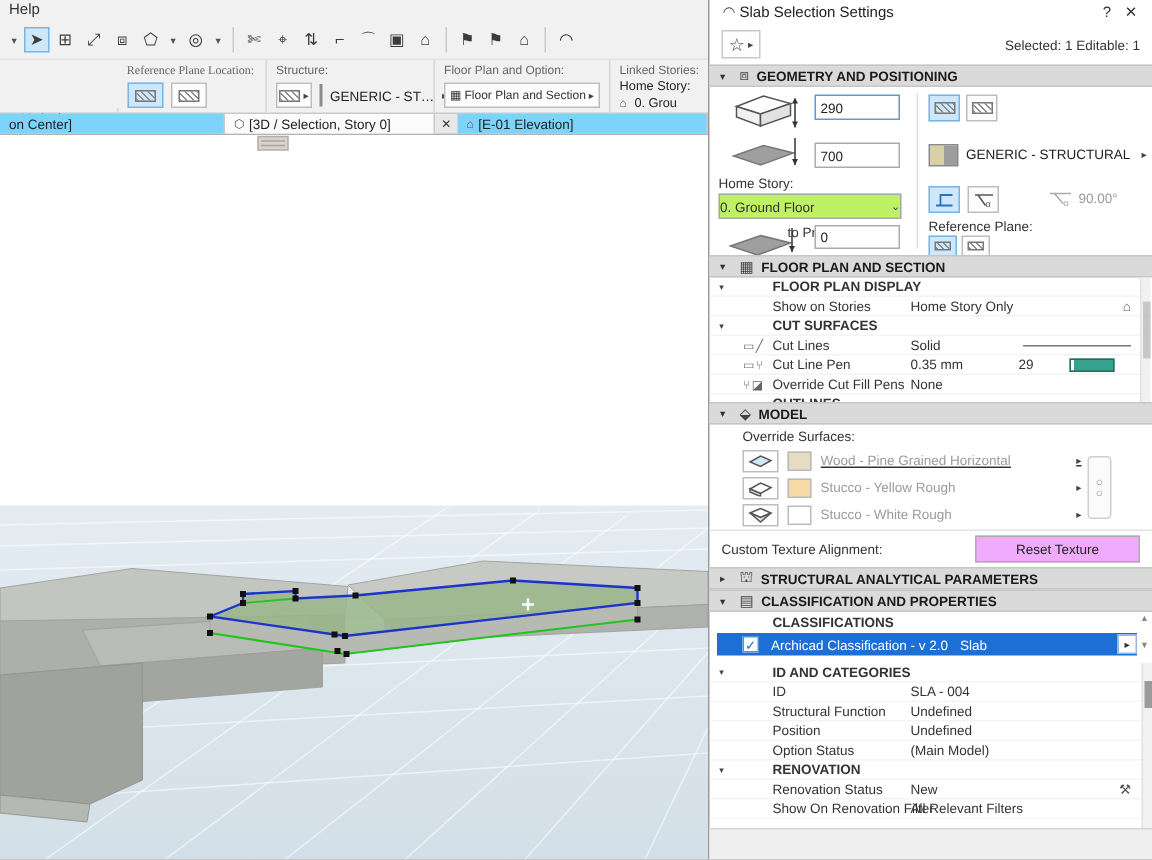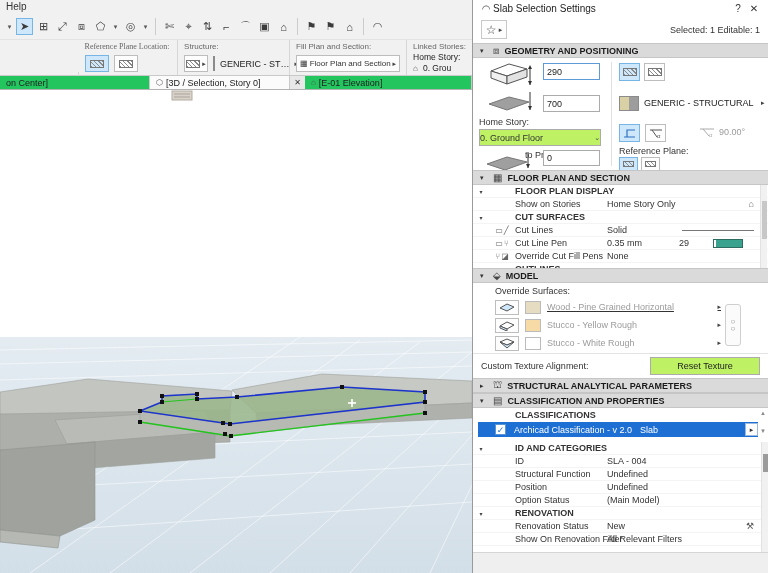--- a/index.html
+++ b/index.html
@@ -28,21 +28,21 @@
          background:repeating-linear-gradient(45deg,#8a8a8a 0 1px,transparent 1px 3px);}
   .swatch2{display:inline-block;width:20px;height:15px;border:1px solid #8b8b8b;
            background:linear-gradient(to right,#d9d0a6 0 50%,#9d9d9d 50% 100%);}
   .arr{font-size:7px;color:#444;}
   .iblabel{white-space:nowrap;}
   .ibtext{font-size:9px;color:#222;white-space:nowrap;}
   
   .tabbar{position:absolute;top:76px;left:0;width:472px;height:14px;background:#e8e8e8;
           border-bottom:1px solid #b3b3b3;display:flex;font-size:9px;color:#222;}
   .tab{display:flex;align-items:center;gap:3px;padding:0 6px;border-right:1px solid #c9c9c9;
-       background:#22c55e;white-space:nowrap;overflow:hidden;}
+       background:#7dd3fc;white-space:nowrap;overflow:hidden;}
   .tab.active{background:#fbfbfb;}
   .tabclose{width:15px;display:flex;align-items:center;justify-content:center;font-size:8px;color:#333;}
   .cubeico{font-size:8px;color:#555;}
   
   .viewport{position:absolute;top:90px;left:0;width:472px;height:483px;background:#ffffff;}
   
   .dialog{position:absolute;top:0;left:472px;width:296px;height:573px;background:#ffffff;
           border-left:1px solid #9a9a9a;font-size:9px;color:#333;}
   .dialog .abs{position:absolute;left:0;width:100%;}
   .dtitle{top:0;height:16px;display:flex;align-items:center;padding:0 6px;font-size:10px;color:#222;}
@@ -91,21 +91,21 @@
   .mlabel{position:absolute;left:22px;top:3px;font-size:9px;color:#333;}
   .mrow{position:absolute;left:22px;width:226px;height:16px;display:flex;align-items:center;gap:6px;}
   .facebtn{width:24px;height:15px;border:1px solid #bdbdbd;background:#fdfdfd;display:flex;
            align-items:center;justify-content:center;}
   .mswatch{width:16px;height:13px;border:1px solid #bbb;}
   .mname{flex:1;color:#9b9b9b;white-space:nowrap;overflow:hidden;font-size:9px;}
   .chainbtn{position:absolute;left:252px;top:21px;width:16px;height:42px;border:1px solid #cfcfcf;
             border-radius:3px;background:#fbfbfb;display:flex;flex-direction:column;align-items:center;
             justify-content:center;color:#888;font-size:8px;line-height:7px;}
   .texrow{top:353px;height:25px;border-top:1px solid #e3e3e3;display:flex;align-items:center;padding:0 8px;}
-  .resetbtn{margin-left:auto;width:110px;height:18px;border:1px solid #ababab;background:#bef264;
+  .resetbtn{margin-left:auto;width:110px;height:18px;border:1px solid #ababab;background:#f0abfc;
             display:flex;align-items:center;justify-content:center;font-size:9px;color:#222;}
   
   .classarea{top:408px;height:34px;}
   .subhdr{height:14px;display:flex;align-items:center;font-weight:bold;padding-left:42px;font-size:9px;}
   .selrow{height:15px;margin:0 10px 0 5px;background:#1d6fd4;color:#fff;display:flex;align-items:center;
           padding-left:17px;gap:8px;font-size:9px;}
   .cbox{width:11px;height:11px;background:#fff;border:1px solid #5a94d8;color:#1d6fd4;font-size:9px;
         line-height:10px;text-align:center;}
   .selbtn{position:absolute;right:10px;top:1px;width:13px;height:13px;border:1px solid #9ab7dd;
           background:#fdfdfd;color:#333;font-size:7px;display:flex;align-items:center;justify-content:center;}
@@ -178,21 +178,21 @@
         <span class="ibbtn">
             <span class="hatch"></span>
             <span class="arr">▸</span>
           </span>
         <span class="swatch2"></span>
         <span class="ibtext">GENERIC - ST…</span>
         <span class="arr">▸</span>
       </div>
     </div>
     <div class="ibsec" style="width:118px;">
-      <div class="iblabel">Fill Plan and Section:</div>
+      <div class="iblabel">Floor Plan and Option:</div>
       <div class="ibrow">
         <span class="ibbtn" style="width:104px;justify-content:flex-start;padding:0 3px;">
           <span>▦</span>
           <span style="overflow:hidden;white-space:nowrap;">Floor Plan and Section…</span>
           <span class="arr">▸</span>
         </span>
       </div>
     </div>
     <div class="ibsec" style="flex:1;border-right:none;">
       <div class="iblabel">Linked Stories:</div>

